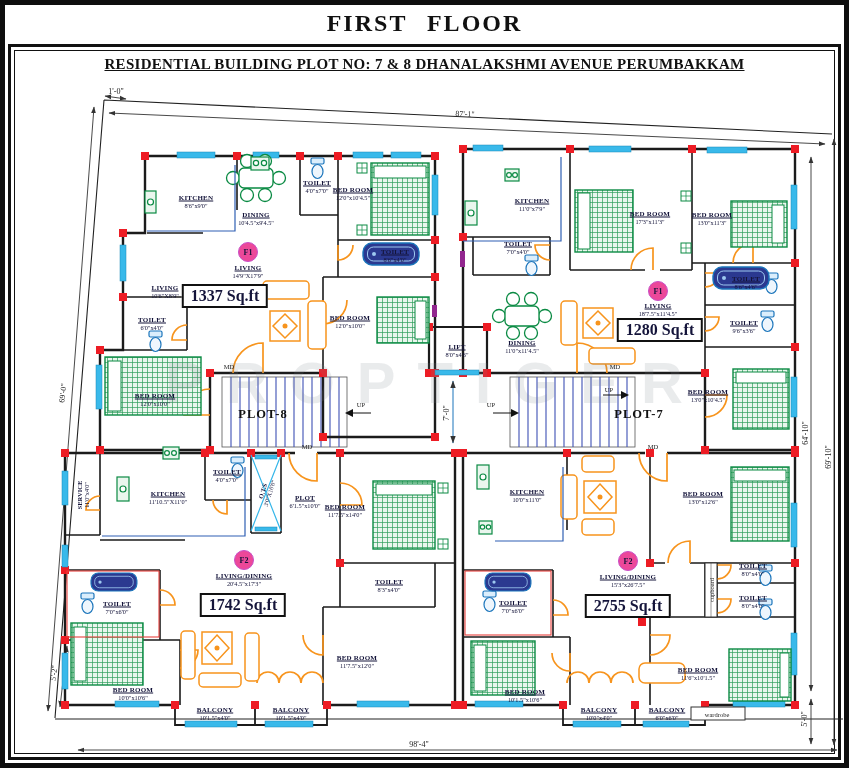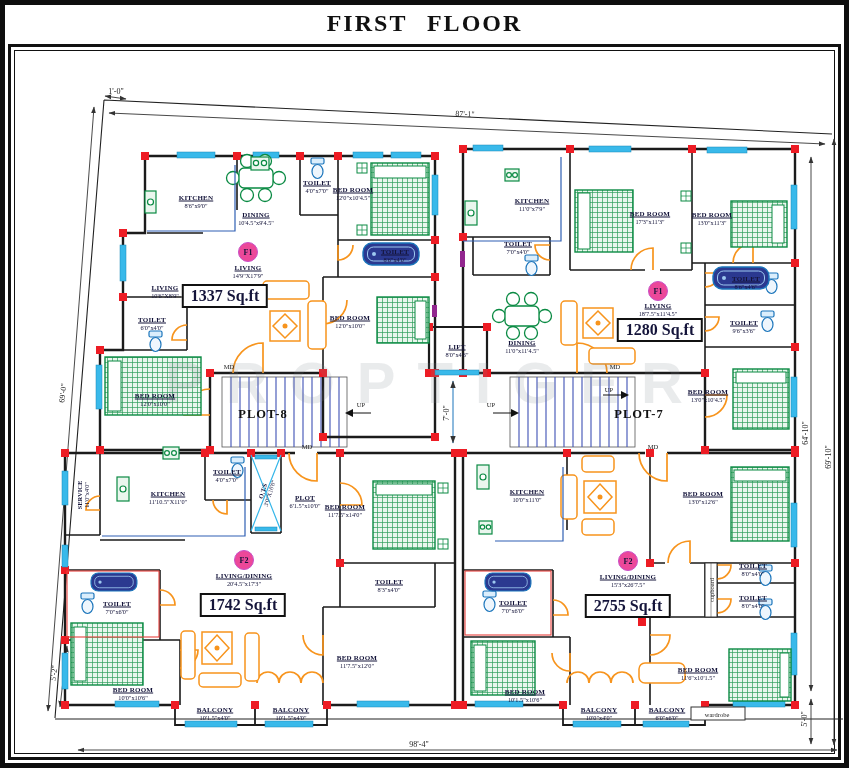--- a/index.html
+++ b/index.html
@@ -32,20 +32,21 @@
   .small .l1{font:6.5px "Liberation Serif",serif;color:#222;}
 </style>
 </head>
 <body>
 
 <div class="page">
   <div class="title">FIRST FLOOR</div>
   <div class="sheet">
     <div class="sheet-inner"></div>
   </div>
+  <div class="heading">RESIDENTIAL BUILDING PLOT NO: 7 &amp; 8 DHANALAKSHMI AVENUE PERUMBAKKAM</div>
 
   <svg class="plan" width="849" height="768" viewBox="0 0 849 768">
     <defs>
       <pattern id="bedp" width="5" height="5" patternUnits="userSpaceOnUse">
         <rect width="5" height="5" fill="#eaf6ee"></rect>
         <path d="M0,2.5H5 M2.5,0V5" stroke="#2f9e5b" stroke-width="0.7"></path>
       </pattern>
       <marker id="ar" markerWidth="9" markerHeight="9" refX="7" refY="3.5" orient="auto">
         <path d="M0,0.8 L7.5,3.5 L0,6.2 Z" fill="#333"></path>
         </marker>

